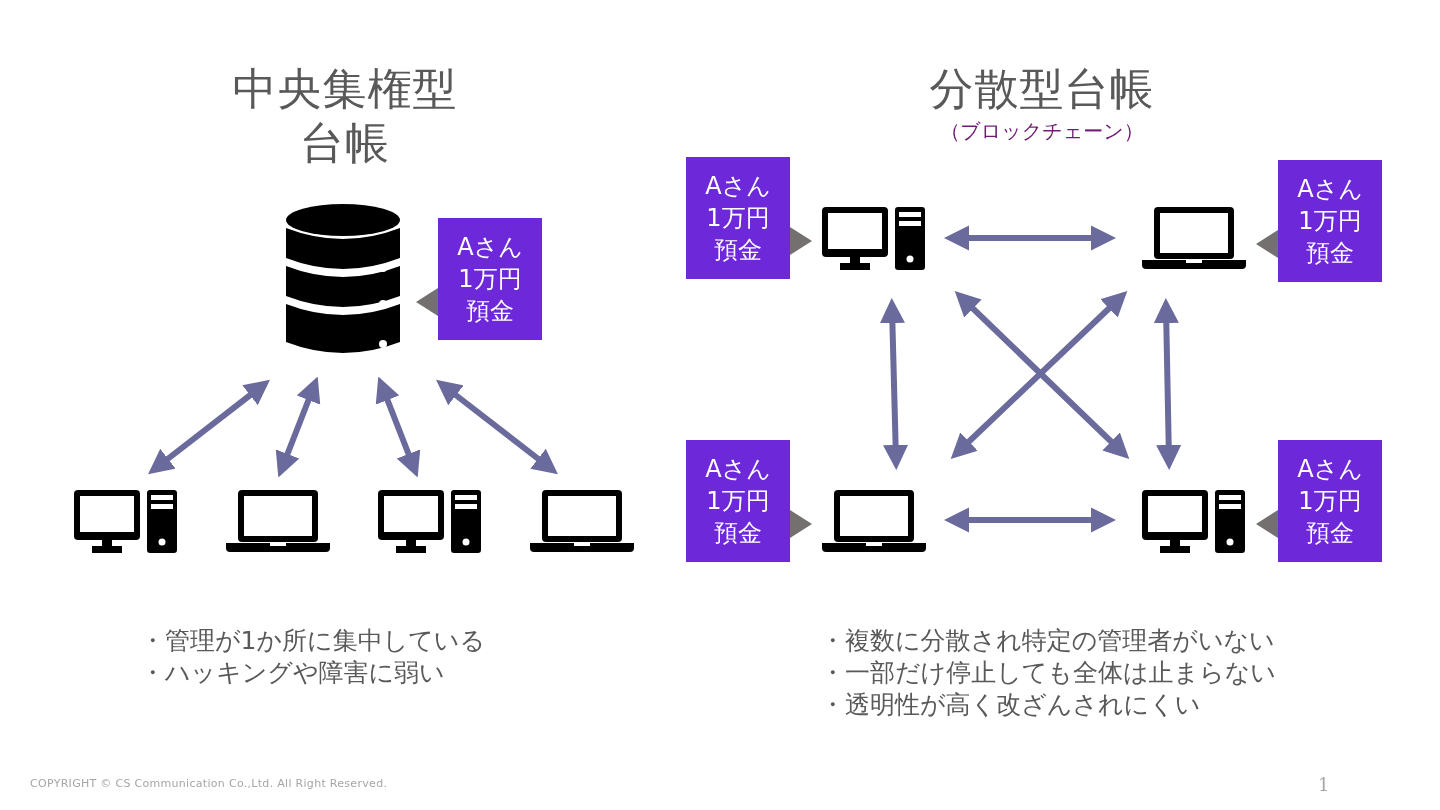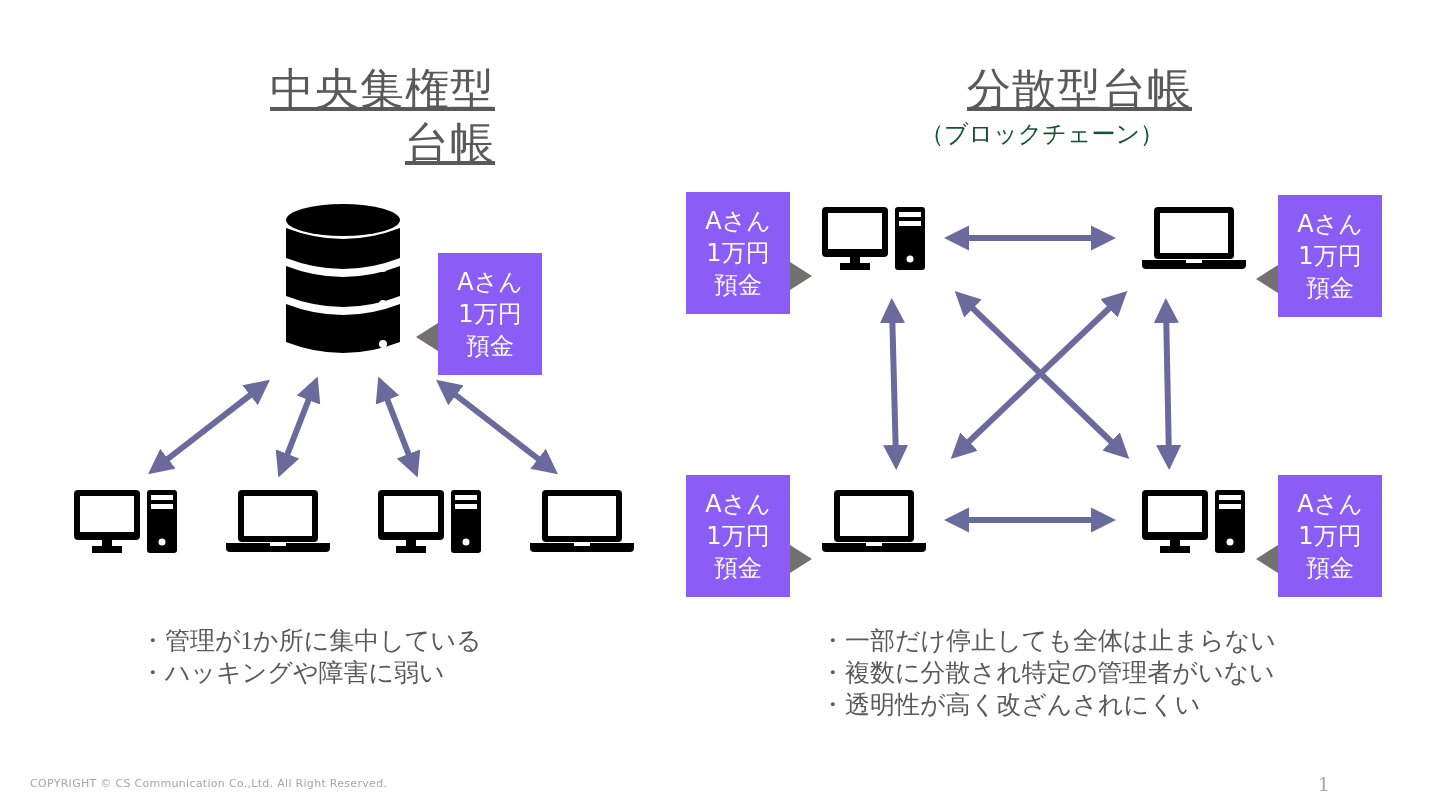--- a/index.html
+++ b/index.html
@@ -1,22 +1,22 @@
 <!DOCTYPE html>
 <html><head>
 <meta charset="utf-8">
 <style>
   html, body { margin:0; padding:0; background:#ffffff; }
   body { width:1440px; height:810px; position:relative; overflow:hidden;
          font-family:"DejaVu Sans", "Liberation Sans", sans-serif; color:#595959; }
   .abs { position:absolute; }
-  .title { color:#595959; font-size:44px; line-height:54px; text-align:right; letter-spacing:1px;text-decoration:underline; }
-  .subtitle { color:#14532d; font-size:24px; text-align:center; }
-  .callout { position:absolute; background:#8b5cf6; color:#ffffff; font-size:24px; line-height:32px;
-             text-align:center; display:flex; flex-direction:column; justify-content:center;margin-top:35px; }
+  .title { color:#595959; font-size:44px; line-height:54px; text-align:center; letter-spacing:1px; }
+  .subtitle { color:#701a75; font-size:20px; text-align:center; }
+  .callout { position:absolute; background:#6d28d9; color:#ffffff; font-size:24px; line-height:32px;
+             text-align:center; display:flex; flex-direction:column; justify-content:center; }
   .callout .tail { position:absolute; width:0; height:0; }
   .tail-left { border-top:14px solid transparent; border-bottom:14px solid transparent; border-right:22px solid #757070; left:-22px; }
   .tail-right { border-top:14px solid transparent; border-bottom:14px solid transparent; border-left:22px solid #757070; right:-22px; }
   .bullets { font-size:25px; line-height:32px; color:#595959; }
   .bullets div { white-space:nowrap; }
   .footer { font-size:11px; color:#a6a6a6; font-family:"DejaVu Sans", sans-serif; letter-spacing:0.3px; }
   .pagenum { font-size:18px; color:#a6a6a6; font-family:"DejaVu Serif", serif; }
   svg.arrows { position:absolute; left:0; top:0; }
 </style>
 </head>
@@ -94,21 +94,21 @@
 
     <line x1="954" y1="238" x2="1106" y2="238" marker-start="url(#ah)" marker-end="url(#ah)"></line>
     <line x1="954" y1="520" x2="1106" y2="520" marker-start="url(#ah)" marker-end="url(#ah)"></line>
     <line x1="892" y1="308" x2="896" y2="460" marker-start="url(#ah)" marker-end="url(#ah)"></line>
     <line x1="1166" y1="308" x2="1169" y2="460" marker-start="url(#ah)" marker-end="url(#ah)"></line>
     <line x1="962" y1="298" x2="1122" y2="452" marker-start="url(#ah)" marker-end="url(#ah)"></line>
     <line x1="1120" y1="298" x2="958" y2="452" marker-start="url(#ah)" marker-end="url(#ah)"></line>
   </g>
 </svg>
 
-<div class="abs bullets" style="left:140px; top:625px;font-family:Liberation Serif, serif;">
+<div class="abs bullets" style="left:140px; top:625px;">
   <div>・管理が1か所に集中している</div>
   <div>・ハッキングや障害に弱い</div>
 </div>
 
 <div class="abs title" style="left:892px; top:62px; width:300px;">分散型台帳</div>
 <div class="abs subtitle" style="left:892px; top:118px; width:300px;">（ブロックチェーン）</div>
 
 <div class="callout" style="left:686px; top:157px; width:104px; height:122px;">
   <span class="tail tail-right" style="top:70px;"></span>
   <div>Aさん</div>
@@ -143,19 +143,19 @@
     <use href="#sym-desktop"></use>
   </svg>
 <div class="callout" style="left:1278px; top:440px; width:104px; height:122px;">
   <span class="tail tail-left" style="top:70px;"></span>
   <div>Aさん</div>
   <div>1万円</div>
   <div>預金</div>
 </div>
 
 <div class="abs bullets" style="left:820px; top:625px;">
+  <div>・複数に分散され特定の管理者がいない</div>
   <div>・一部だけ停止しても全体は止まらない</div>
-  <div>・複数に分散され特定の管理者がいない</div>
   <div>・透明性が高く改ざんされにくい</div>
 </div>
 
 <div class="abs footer" style="left:30px; top:777px;">COPYRIGHT © CS Communication Co.,Ltd. All Right Reserved.</div>
 <div class="abs pagenum" style="left:1318px; top:774px;">1</div>
 
 </body></html>

